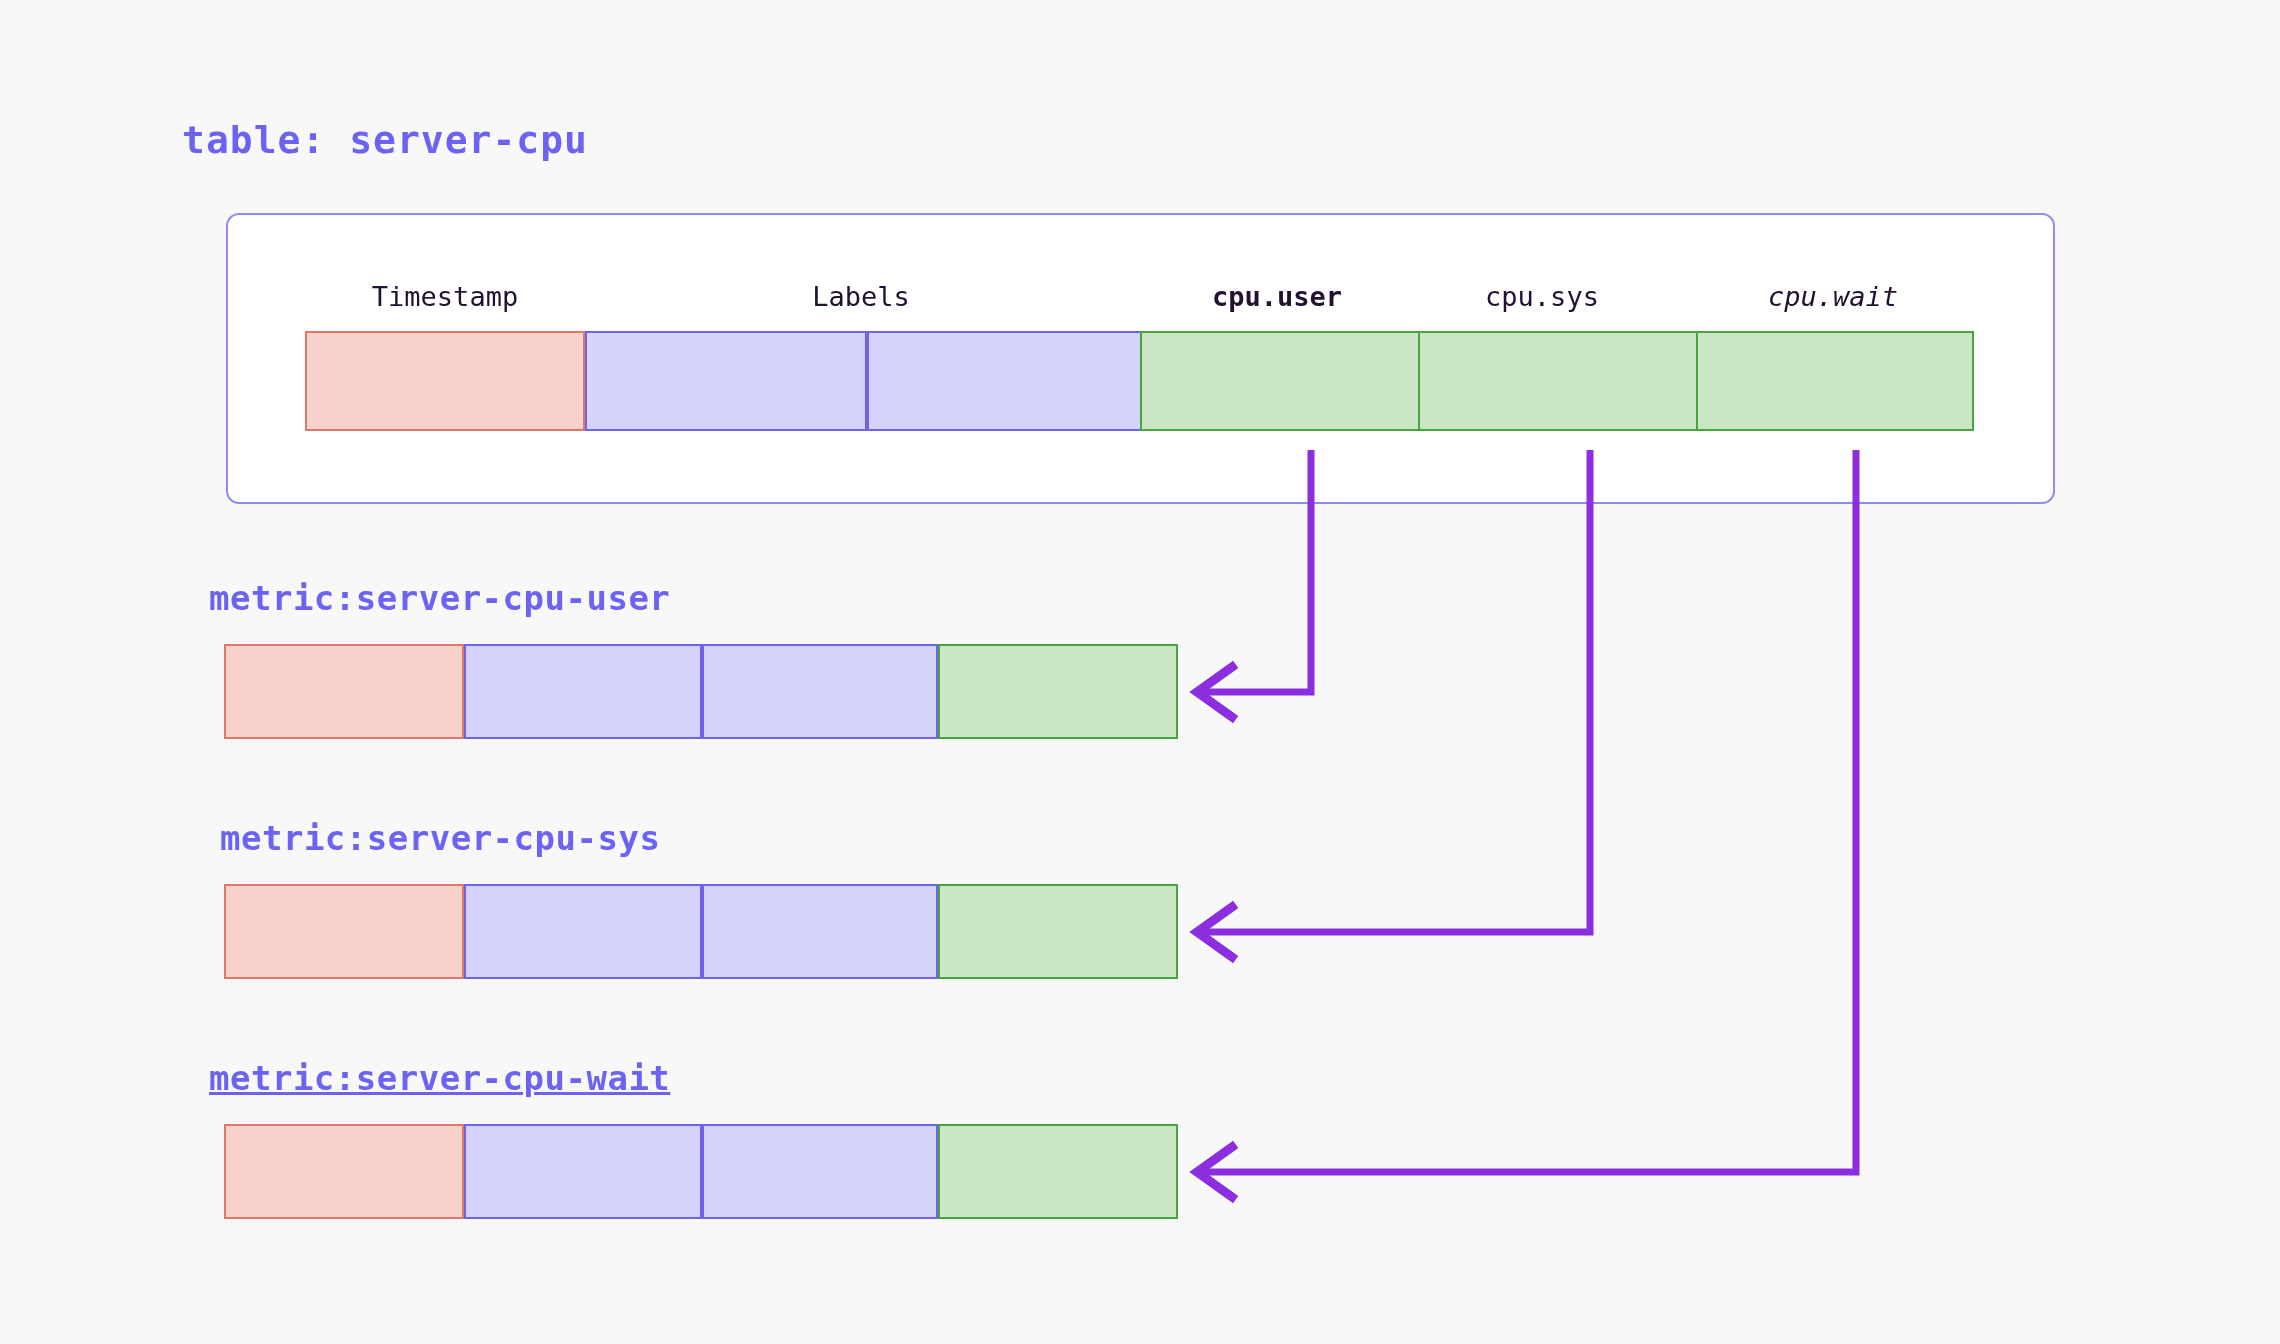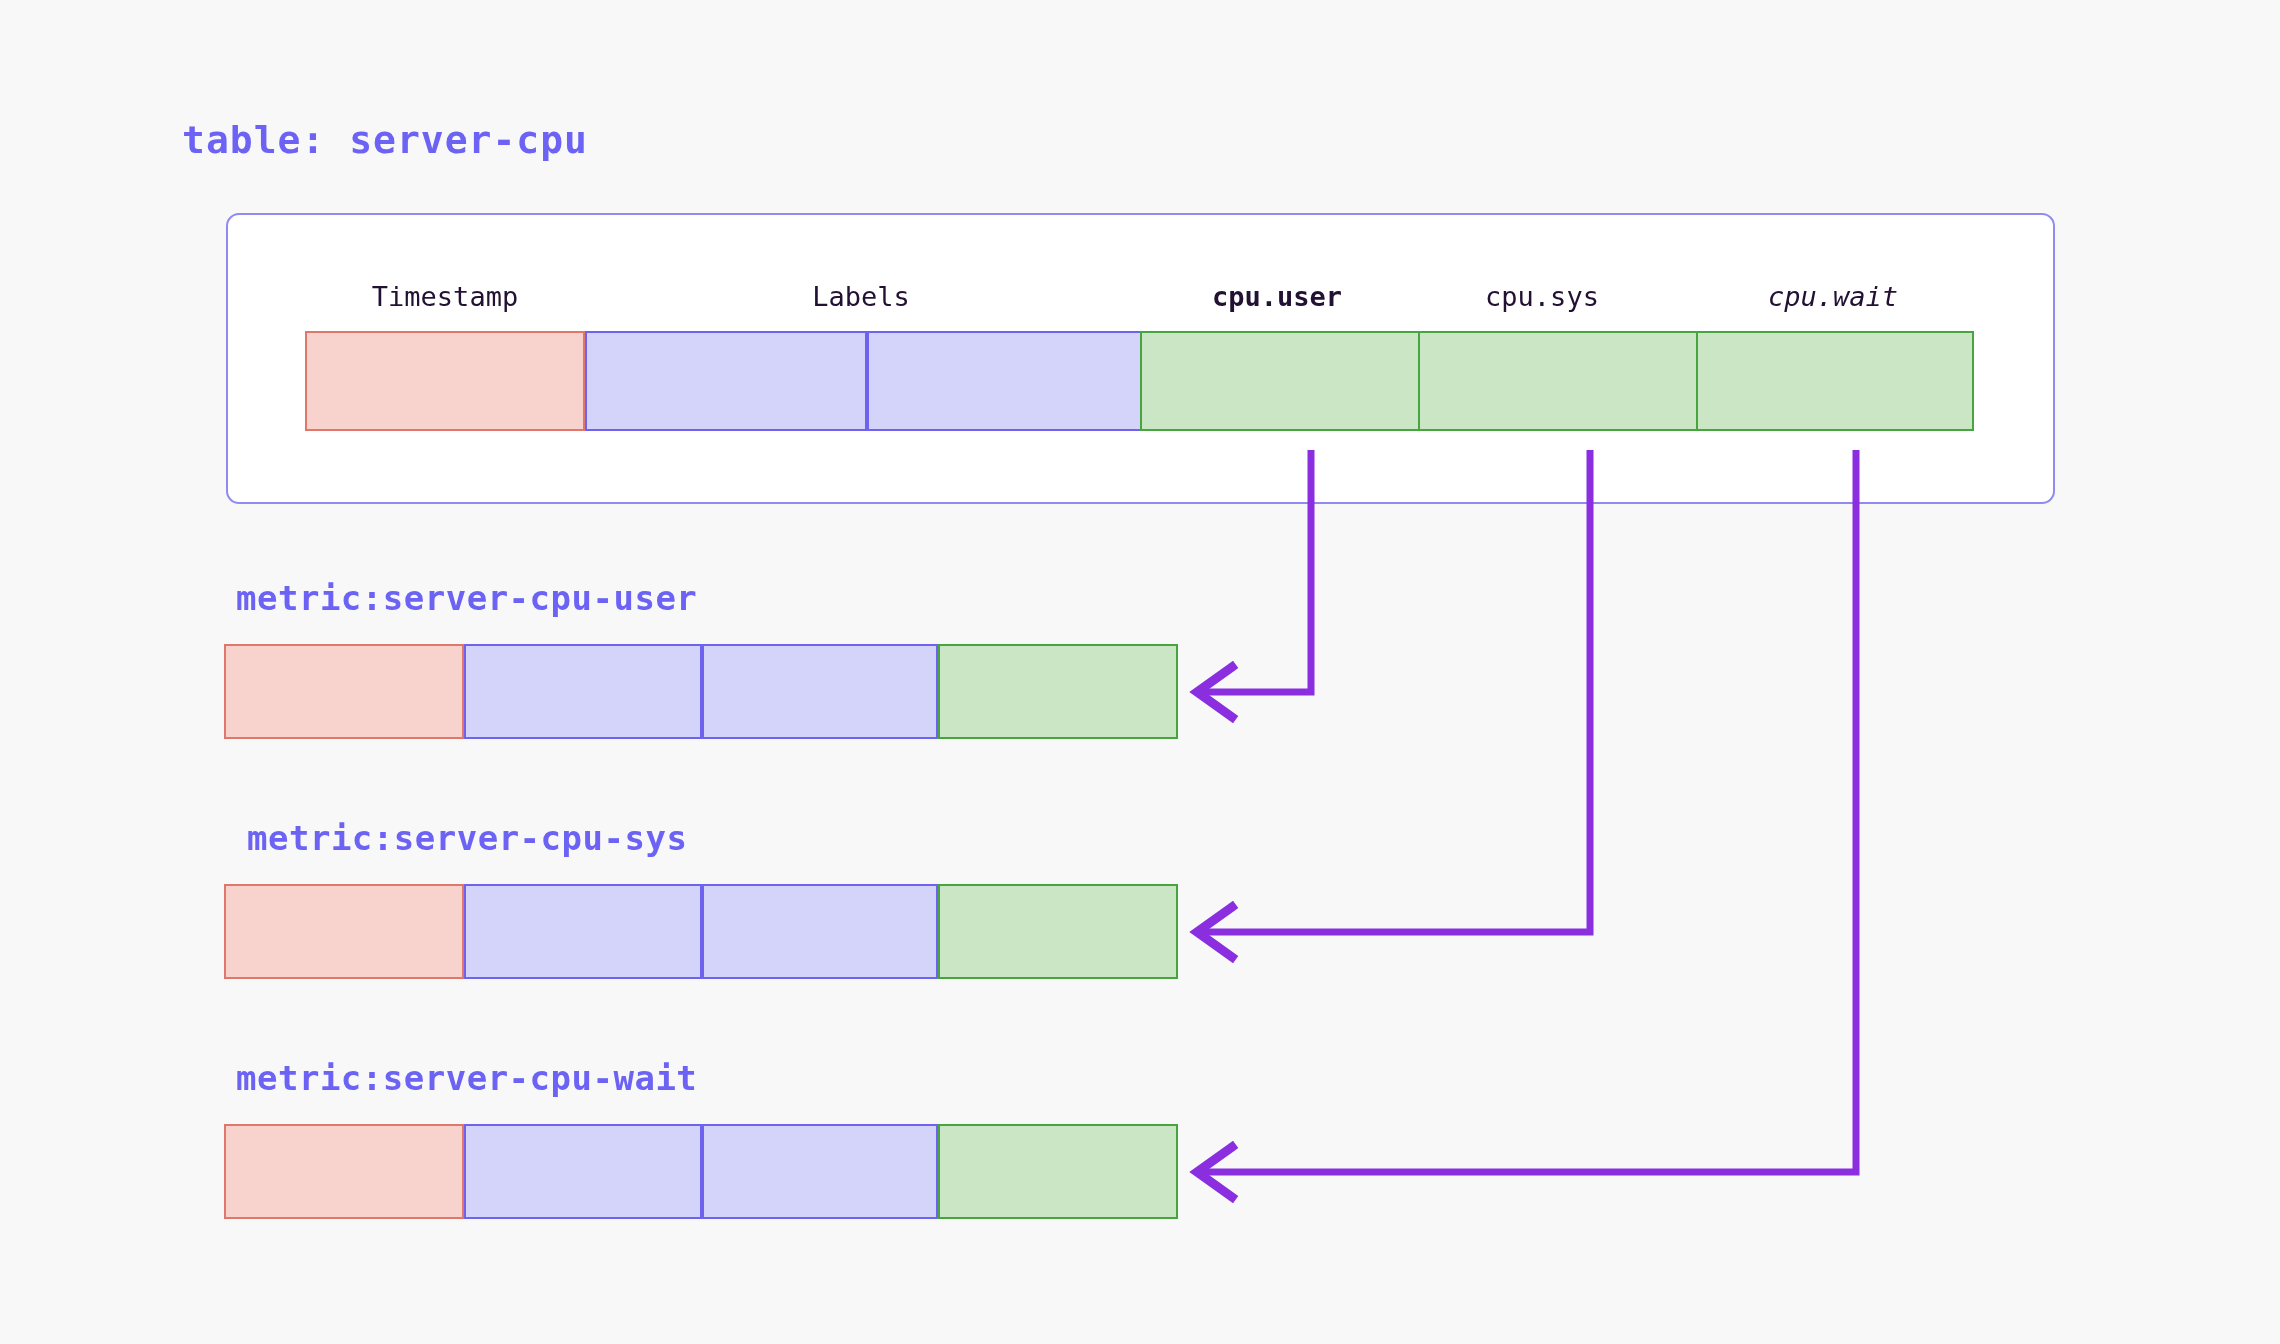--- a/index.html
+++ b/index.html
@@ -25,21 +25,21 @@
     left: 182px;
     top: 118px;
     font-size: 38px;
     font-weight: bold;
     letter-spacing: 1px;
     color: #6c63f5;
     white-space: pre;
   }
   .metric-title {
     position: absolute;
-    left: 236px;
+    left: 209px;
     font-size: 34px;
     font-weight: bold;
     letter-spacing: 0.5px;
     color: #6c63f5;
     white-space: pre;
   }
 
   
   .table-card {
     position: absolute;
@@ -118,21 +118,21 @@
   <div class="cell lab" style="left:464px; top:644px; width:238px; height:95px;"></div>
   <div class="cell lab" style="left:702px; top:644px; width:236px; height:95px;"></div>
   <div class="cell val" style="left:938px; top:644px; width:240px; height:95px;"></div>
 
   <div class="metric-title" style="top:818px;margin-left:11px;">metric:server-cpu-sys</div>
   <div class="cell ts" style="left:224px; top:884px; width:240px; height:95px;"></div>
   <div class="cell lab" style="left:464px; top:884px; width:238px; height:95px;"></div>
   <div class="cell lab" style="left:702px; top:884px; width:236px; height:95px;"></div>
   <div class="cell val" style="left:938px; top:884px; width:240px; height:95px;"></div>
 
-  <div class="metric-title" style="top:1058px;">metric:server-cpu-wait</div>
+  <div class="metric-title" style="top:1058px;text-decoration:underline;">metric:server-cpu-wait</div>
   <div class="cell ts" style="left:224px; top:1124px; width:240px; height:95px;"></div>
   <div class="cell lab" style="left:464px; top:1124px; width:238px; height:95px;"></div>
   <div class="cell lab" style="left:702px; top:1124px; width:236px; height:95px;"></div>
   <div class="cell val" style="left:938px; top:1124px; width:240px; height:95px;"></div>
 
   <svg id="connectors" viewBox="0 0 2280 1344">
     <g fill="none" stroke="#8b2ee0" stroke-width="7" stroke-linecap="butt" stroke-linejoin="miter">
 
       <path d="M1311,450 L1311,692 L1204,692"></path>
       <polyline points="1232,667 1197,692 1232,717" stroke-width="9" stroke-linecap="square"></polyline>

